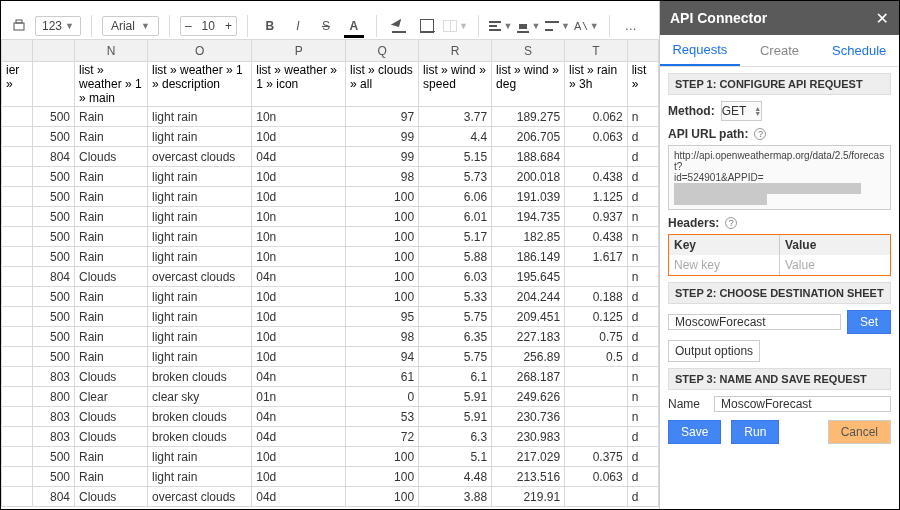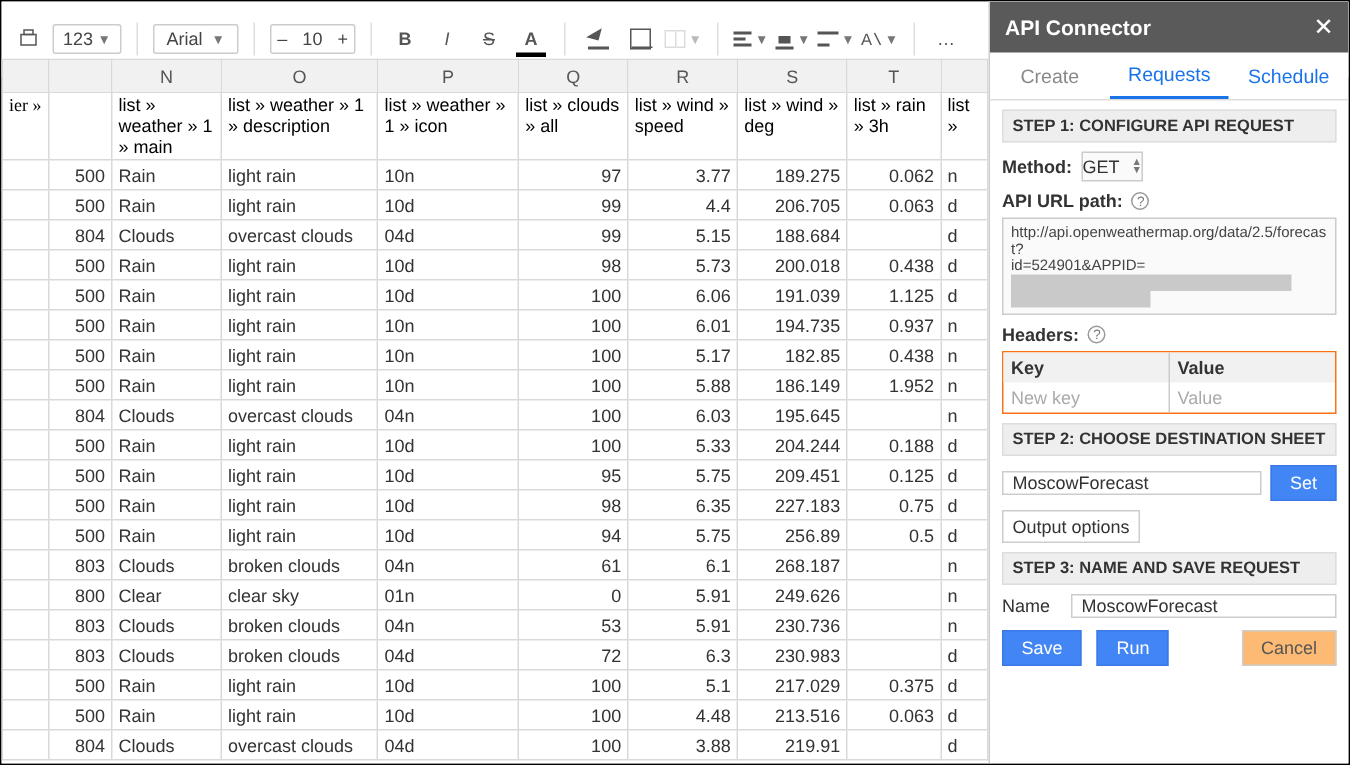--- a/index.html
+++ b/index.html
@@ -246,21 +246,21 @@
           <th>P</th>
           <th>Q</th>
           <th>R</th>
           <th>S</th>
           <th>T</th>
           <th></th>
         </tr>
       </thead>
     <tbody id="sheet-body">
         <tr class="header2">
-          <td class="txt" style="white-space: normal; vertical-align: top; height: 34px; font-family: Liberation Serif, serif;">ier »</td>
+          <td class="txt" style="white-space: normal; vertical-align: top; height: 34px;">ier »</td>
           <td class="txt" style="white-space: normal; vertical-align: top; height: 34px;"></td>
           <td class="txt" style="white-space: normal; vertical-align: top; height: 34px;">list » weather » 1 » main</td>
           <td class="txt" style="white-space: normal; vertical-align: top; height: 34px;">list » weather » 1 » description</td>
           <td class="txt" style="white-space: normal; vertical-align: top; height: 34px;">list » weather » 1 » icon</td>
           <td class="txt" style="white-space: normal; vertical-align: top; height: 34px;">list » clouds » all</td>
           <td class="txt" style="white-space: normal; vertical-align: top; height: 34px;">list » wind » speed</td>
           <td class="txt" style="white-space: normal; vertical-align: top; height: 34px;">list » wind » deg</td>
           <td class="txt" style="white-space: normal; vertical-align: top; height: 34px;">list » rain » 3h</td>
           <td class="txt" style="white-space: normal; vertical-align: top; height: 34px;">list »</td>
         </tr>
@@ -350,21 +350,21 @@
         </tr>
         <tr>
           <td class="txt"></td>
           <td class="num">500</td>
           <td class="txt">Rain</td>
           <td class="txt">light rain</td>
           <td class="txt">10n</td>
           <td class="num">100</td>
           <td class="num">5.88</td>
           <td class="num">186.149</td>
-          <td class="num">1.952</td>
+          <td class="num">1.617</td>
           <td class="txt">n</td>
         </tr>
         <tr>
           <td class="txt"></td>
           <td class="num">804</td>
           <td class="txt">Clouds</td>
           <td class="txt">overcast clouds</td>
           <td class="txt">04n</td>
           <td class="num">100</td>
           <td class="num">6.03</td>
@@ -507,22 +507,22 @@
       </tbody>
   </table>
 </div>
 
 <div class="panel">
   <div class="panel-header">
     <span>API Connector</span>
     <span class="x">✕</span>
   </div>
   <div class="tabs">
+    <div class="tab active">Requests</div>
     <div class="tab">Create</div>
-    <div class="tab active">Requests</div>
     <div class="tab schedule">Schedule</div>
   </div>
   <div class="panel-body">
     <div class="step-head">STEP 1: CONFIGURE API REQUEST</div>
 
     <div class="row">
       <span class="lbl">Method:</span>
       <div class="select">
         <span>GET</span>
         <span class="arrows">

